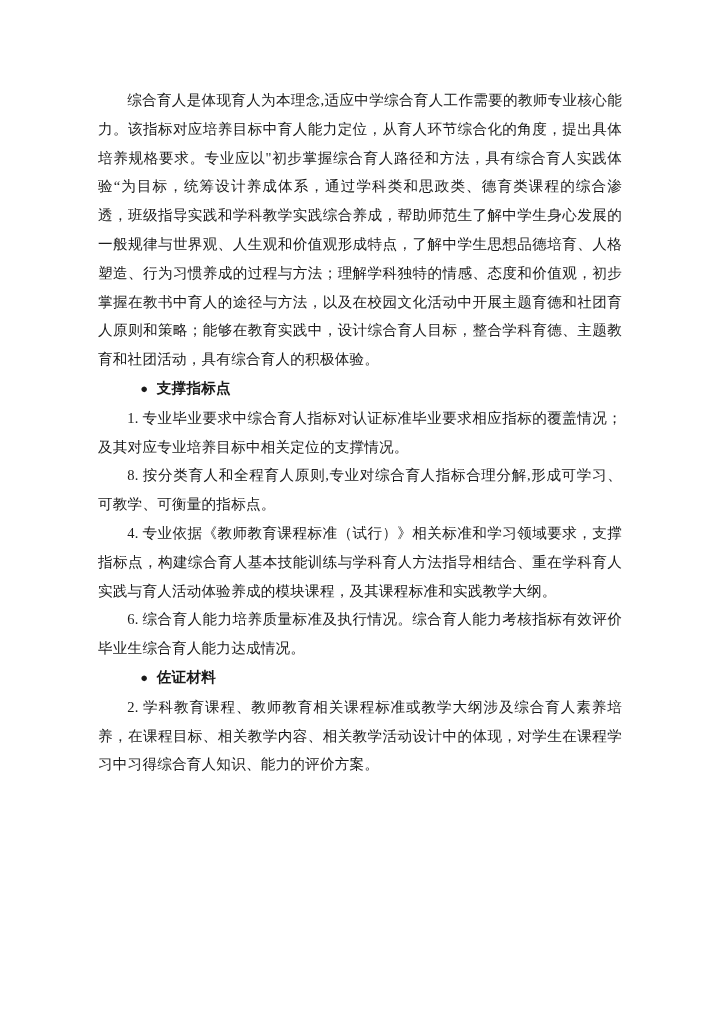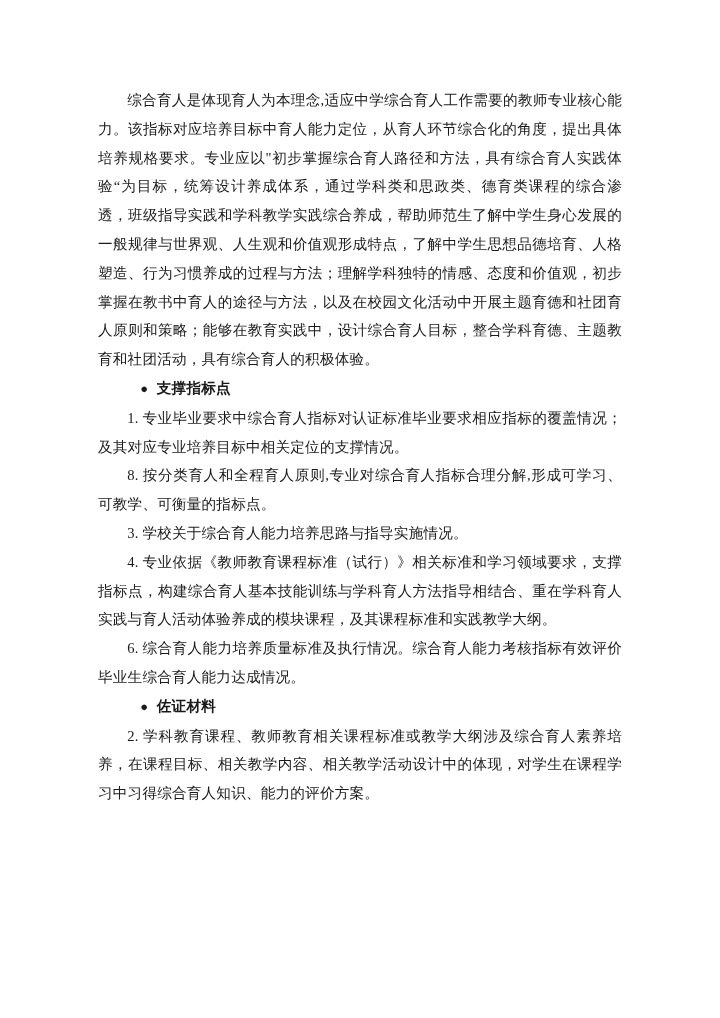--- a/index.html
+++ b/index.html
@@ -58,21 +58,20 @@
   <div class="content">
 
     <p class="body-para">综合育人是体现育人为本理念,适应中学综合育人工作需要的教师专业核心能力。该指标对应培养目标中育人能力定位，从育人环节综合化的角度，提出具体培养规格要求。专业应以"初步掌握综合育人路径和方法，具有综合育人实践体验“为目标，统筹设计养成体系，通过学科类和思政类、德育类课程的综合渗透，班级指导实践和学科教学实践综合养成，帮助师范生了解中学生身心发展的一般规律与世界观、人生观和价值观形成特点，了解中学生思想品德培育、人格塑造、行为习惯养成的过程与方法；理解学科独特的情感、态度和价值观，初步掌握在教书中育人的途径与方法，以及在校园文化活动中开展主题育德和社团育人原则和策略；能够在教育实践中，设计综合育人目标，整合学科育德、主题教育和社团活动，具有综合育人的积极体验。</p>
 
     <p class="section-heading">
       <span class="bullet">●</span><span>支撑指标点</span>
     </p>
 
     <p class="body-para">1. 专业毕业要求中综合育人指标对认证标准毕业要求相应指标的覆盖情况；及其对应专业培养目标中相关定位的支撑情况。</p>
     <p class="body-para">8. 按分类育人和全程育人原则,专业对综合育人指标合理分解,形成可学习、可教学、可衡量的指标点。</p>
-    <p class="body-para">3. 学校关于综合育人能力培养思路与指导实施情况。</p>
     <p class="body-para">4. 专业依据《教师教育课程标准（试行）》相关标准和学习领域要求，支撑指标点，构建综合育人基本技能训练与学科育人方法指导相结合、重在学科育人实践与育人活动体验养成的模块课程，及其课程标准和实践教学大纲。</p>
     <p class="body-para">6. 综合育人能力培养质量标准及执行情况。综合育人能力考核指标有效评价毕业生综合育人能力达成情况。</p>
 
     <p class="section-heading">
       <span class="bullet">●</span><span>佐证材料</span>
     </p>
 
     <p class="body-para">2. 学科教育课程、教师教育相关课程标准或教学大纲涉及综合育人素养培养，在课程目标、相关教学内容、相关教学活动设计中的体现，对学生在课程学习中习得综合育人知识、能力的评价方案。</p>
 
   </div>

